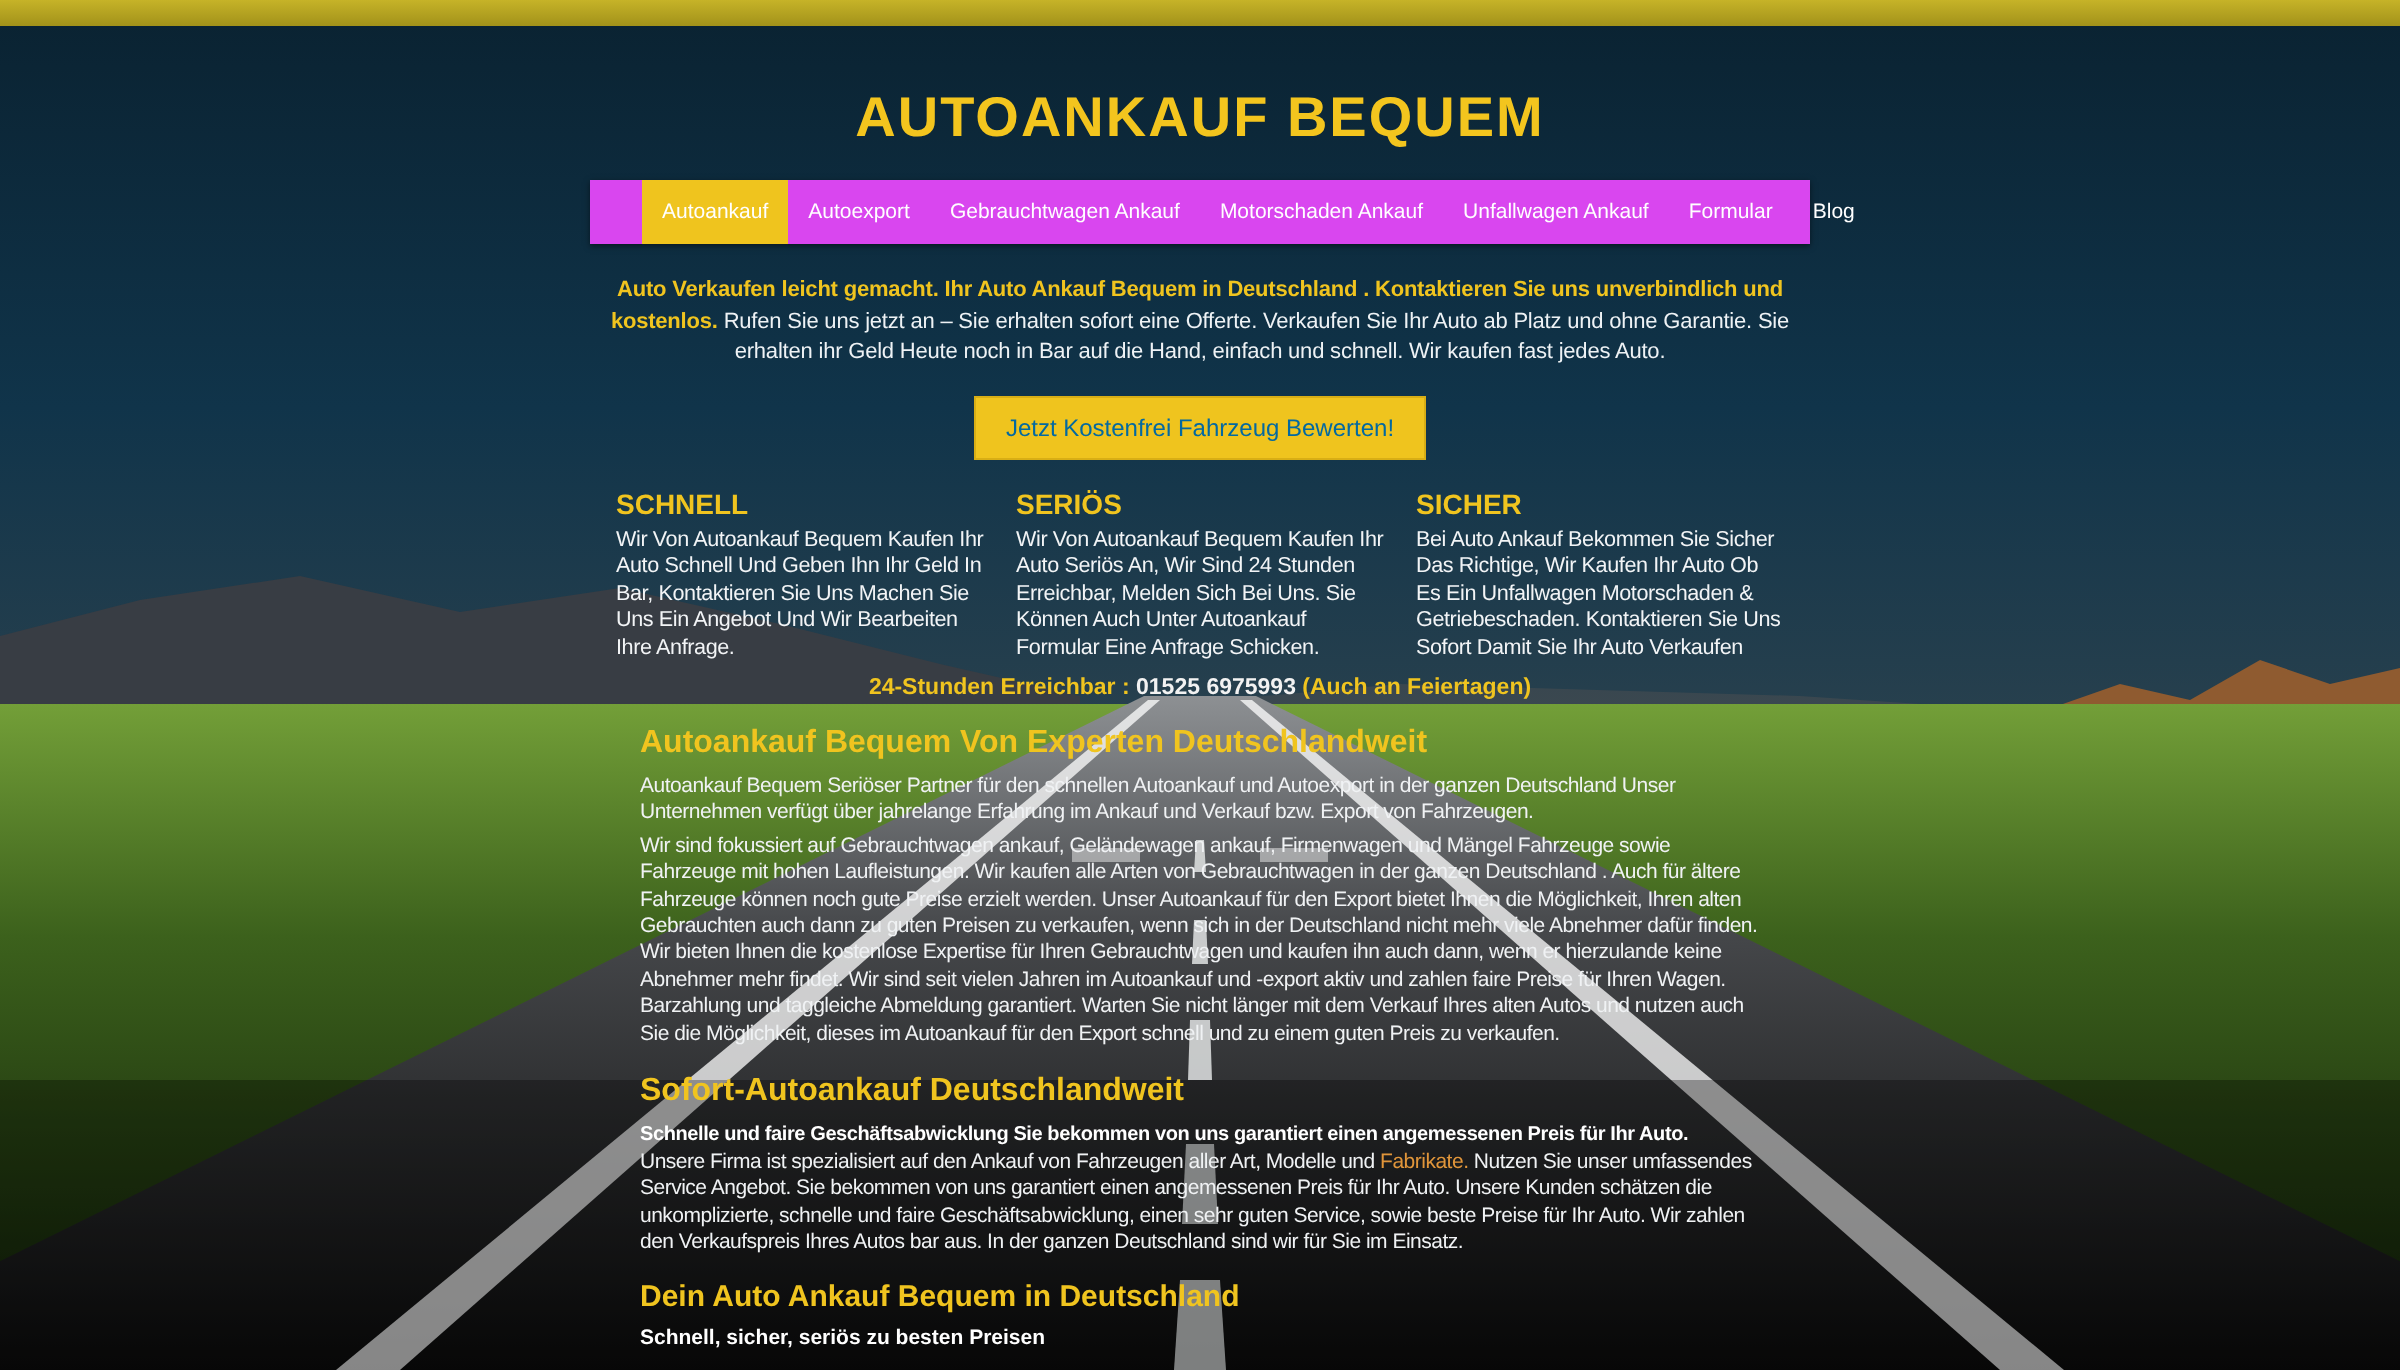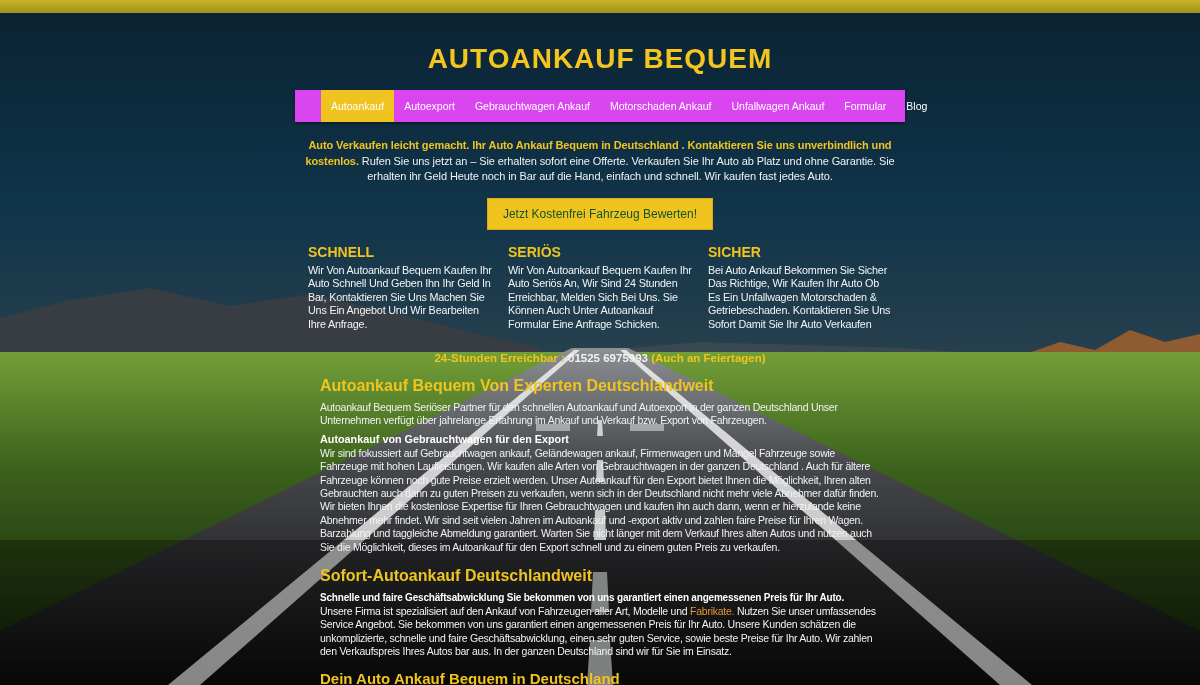--- a/index.html
+++ b/index.html
@@ -16,30 +16,30 @@
   .navbar{margin-top:15px;height:32px;background:#d946ef;display:flex;
           align-items:stretch;padding-left:26px;box-shadow:0 1px 3px rgba(0,0,0,.5);}
   .nav-item{color:#ffffff;font-size:10.5px;line-height:32px;padding:0 10px;
             cursor:pointer;white-space:nowrap;}
   .nav-item.active{background:#efc41e;}
 
   .intro{margin:16px 8px 0;text-align:center;font-size:11px;letter-spacing:-0.1px;
          line-height:15.5px;color:#eef2f5;}
   .intro strong{color:#f0c41f;}
 
-  .cta{display:block;margin:13px auto 0;background:#efc41e;color:#14532d;
+  .cta{display:block;margin:13px auto 0;background:#efc41e;color:#0369a1;
        font-size:12px;font-family:"Liberation Sans",sans-serif;border:1px solid #d8ae15;
        padding:8px 15px;cursor:pointer;}
 
   .features{display:flex;gap:16px;margin:14px 13px 0;}
   .feature{flex:1;}
   .feature h3{color:#f0c41f;font-size:14px;margin:0 0 4px;font-weight:bold;}
   .feature p{color:#f2f4f6;font-size:10.8px;letter-spacing:-0.2px;line-height:13.5px;margin:0;}
 
-  .phone{margin-top:21px;text-align:center;font-weight:bold;font-size:11.5px;color:#f0c41f;}
+  .phone{margin-top:7px;text-align:center;font-weight:bold;font-size:11.5px;color:#f0c41f;}
   .phone .number{color:#f2f2f2;}
 
   .section{margin:0 25px;}
   h2.sec{color:#f0c41f;font-size:16px;margin:13px 0 6px;font-weight:bold;}
   p.body{color:#f0f2f4;font-size:10.5px;letter-spacing:-0.25px;line-height:13.4px;margin:0 0 3px;}
   .subhead{color:#ffffff;font-weight:bold;font-size:10.8px;margin:5px 0 2px;}
   .bold-line{color:#ffffff;font-weight:bold;font-size:10px;letter-spacing:-0.2px;margin:7px 0 2px;}
   a.inline-link{color:#e0953a;text-decoration:none;cursor:pointer;}
   h3.dein{color:#f0c41f;font-size:15px;margin:11px 0 6px;font-weight:bold;}
   .tagline{color:#ffffff;font-weight:bold;font-size:10.5px;margin:0;}
@@ -125,21 +125,20 @@
 
     <div class="phone">
       <span>24-Stunden Erreichbar :</span>
       <span class="number">01525 6975993</span>
       <span>(Auch an Feiertagen)</span>
     </div>
 
     <div class="section">
       <h2 class="sec">Autoankauf Bequem Von Experten Deutschlandweit</h2>
       <p class="body">Autoankauf Bequem Seriöser Partner für den schnellen Autoankauf und Autoexport in der ganzen Deutschland Unser Unternehmen verfügt über jahrelange Erfahrung im Ankauf und Verkauf bzw. Export von Fahrzeugen.</p>
-      <div class="subhead">Autoankauf von Gebrauchtwagen für den Export</div>
       <p class="body">Wir sind fokussiert auf Gebrauchtwagen ankauf, Geländewagen ankauf, Firmenwagen und Mängel Fahrzeuge sowie Fahrzeuge mit hohen Laufleistungen. Wir kaufen alle Arten von Gebrauchtwagen in der ganzen Deutschland . Auch für ältere Fahrzeuge können noch gute Preise erzielt werden. Unser Autoankauf für den Export bietet Ihnen die Möglichkeit, Ihren alten Gebrauchten auch dann zu guten Preisen zu verkaufen, wenn sich in der Deutschland nicht mehr viele Abnehmer dafür finden. Wir bieten Ihnen die kostenlose Expertise für Ihren Gebrauchtwagen und kaufen ihn auch dann, wenn er hierzulande keine Abnehmer mehr findet. Wir sind seit vielen Jahren im Autoankauf und -export aktiv und zahlen faire Preise für Ihren Wagen. Barzahlung und taggleiche Abmeldung garantiert. Warten Sie nicht länger mit dem Verkauf Ihres alten Autos und nutzen auch Sie die Möglichkeit, dieses im Autoankauf für den Export schnell und zu einem guten Preis zu verkaufen.</p>
     </div>
 
     <div class="section">
       <h2 class="sec">Sofort-Autoankauf Deutschlandweit</h2>
       <div class="bold-line">Schnelle und faire Geschäftsabwicklung Sie bekommen von uns garantiert einen angemessenen Preis für Ihr Auto.</div>
       <p class="body">
         <span>Unsere Firma ist spezialisiert auf den Ankauf von Fahrzeugen aller Art, Modelle und</span>
         <a class="inline-link">Fabrikate.</a>
         <span>Nutzen Sie unser umfassendes Service Angebot. Sie bekommen von uns garantiert einen angemessenen Preis für Ihr Auto. Unsere Kunden schätzen die unkomplizierte, schnelle und faire Geschäftsabwicklung, einen sehr guten Service, sowie beste Preise für Ihr Auto. Wir zahlen den Verkaufspreis Ihres Autos bar aus. In der ganzen Deutschland sind wir für Sie im Einsatz.</span>

